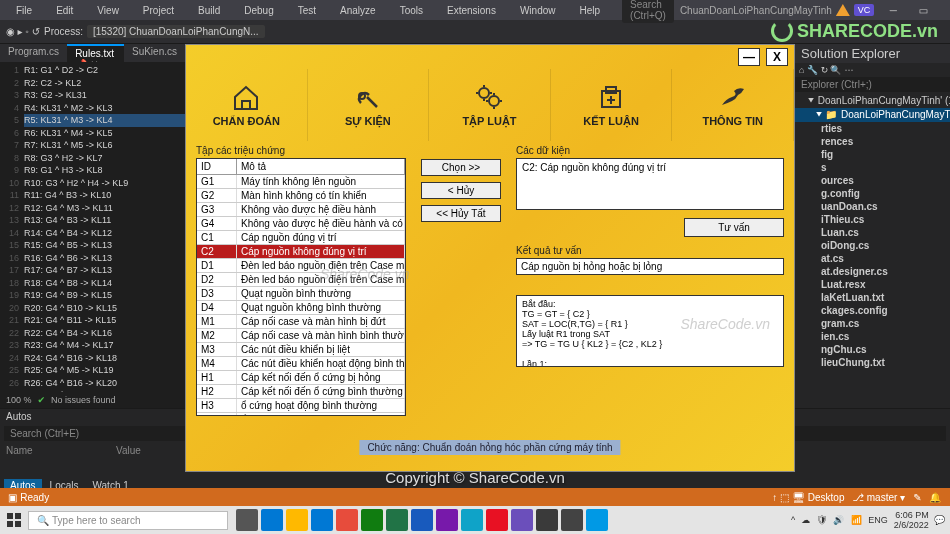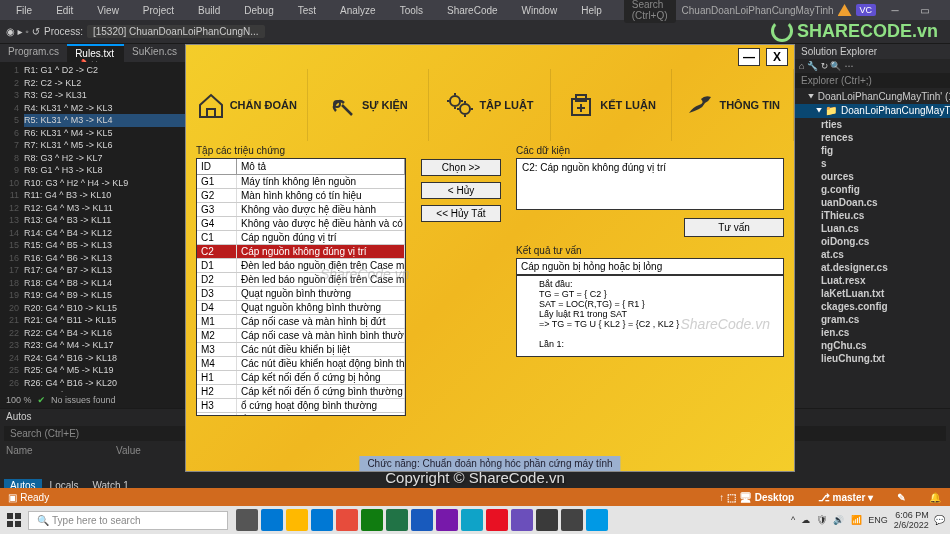--- a/index.html
+++ b/index.html
@@ -42,21 +42,21 @@
 .editor-foot { height: 16px; background: #1e1e1e; color: #aaa; font-size: 9px; padding: 1px 6px; display: flex; align-items: center; gap: 6px; }
 .editor-foot .tick { color: #4ec04e; }
 
 
 .centercol { flex: 1; position: relative; }
 .app { position: absolute; left: 0; top: 0; width: 610px; height: 428px; background: linear-gradient(135deg, #f4cd2a, #f0b820, #f4cd2a); border: 1px solid #888; }
 .app-title { height: 24px; display: flex; justify-content: flex-end; align-items: center; padding: 0 6px; gap: 6px; }
 .app-title .btn { width: 22px; height: 18px; background: #fff; border: 1px solid #333; display: flex; align-items: center; justify-content: center; font-weight: bold; cursor: pointer; color: #000; font-size: 12px; }
 
 .app-nav { display: flex; height: 72px; }
-.app-nav .item { flex: 1; display: flex; flex-direction: row; align-items: center; justify-content: center; gap: 4px; border-right: 1px solid rgba(0,0,0,0.1); cursor: pointer; }
+.app-nav .item { flex: 1; display: flex; flex-direction: column; align-items: center; justify-content: center; gap: 4px; border-right: 1px solid rgba(0,0,0,0.1); cursor: pointer; }
 .app-nav .ico { width: 30px; height: 28px; color: #333; }
 .app-nav .lbl { font-weight: bold; font-size: 11px; color: #222; }
 
 .app-body { display: flex; padding: 4px 10px; gap: 10px; height: 306px; }
 .leftpanel { width: 210px; }
 .section-lbl { font-size: 10px; color: #222; margin-bottom: 2px; }
 .symptom-grid { background: #fff; border: 1px solid #333; height: 258px; overflow: hidden; position: relative; font-size: 10px; color: #000; }
 .symptom-grid .hdr { display: flex; border-bottom: 1px solid #999; font-weight: normal; }
 .symptom-grid .hdr div { padding: 2px 4px; border-right: 1px solid #999; }
 .symptom-grid .rows { overflow-y: auto; height: 240px; }
@@ -67,47 +67,47 @@
 .symptom-grid .c2 { flex: 1; }
 
 .midbtns { width: 90px; display: flex; flex-direction: column; gap: 6px; padding-top: 14px; align-items: center; }
 .midbtns button { width: 80px; padding: 2px; font-size: 10px; background: #efefef; border: 1px solid #333; cursor: pointer; }
 
 .rightpanel { flex: 1; display: flex; flex-direction: column; }
 .fact-box { background: #fff; border: 1px solid #333; height: 52px; padding: 3px 5px; font-size: 10px; color: #000; }
 .advise-btn-row { display: flex; justify-content: flex-end; margin: 8px 0; }
 .advise-btn-row button { width: 100px; padding: 3px; background: #efefef; border: 1px solid #333; cursor: pointer; font-size: 10px; }
 .result-input { width: 100%; background: #fff; border: 1px solid #333; padding: 2px 4px; font-size: 10px; color: #000; }
-.trace-box { background: #fff; border: 1px solid #333; height: 82px; padding: 3px 22px; font-size: 9px; color: #000; overflow: auto; margin-top: 0; font-family: "Segoe UI", sans-serif; }
-
-.app-status { position: absolute; bottom: 0; left: 50%; transform: translateX(-50%); background: #9bb0d0; color: #223; padding: 2px 8px; font-size: 10px; }
+.trace-box { background: #fff; border: 1px solid #333; height: 72px; padding: 3px 5px; font-size: 9px; color: #000; overflow: auto; margin-top: 20px; font-family: "Segoe UI", sans-serif; }
+
+.app-status { position: absolute; bottom: 16px; left: 50%; transform: translateX(-50%); background: #9bb0d0; color: #223; padding: 2px 8px; font-size: 10px; }
 
 
 .rightcol { width: 155px; background: #252526; display: flex; flex-direction: column; }
-.se-hdr { background: #2d2d30; padding: 2px 6px; font-size: 10px; color: #ccc; }
+.se-hdr { background: #2d2d30; padding: 2px 6px; font-size: 13px; color: #ccc; }
 .se-search { background: #1e1e1e; padding: 2px 6px; color: #888; font-size: 10px; }
 .se-tree { flex: 1; padding: 2px 0; font-size: 10px; overflow: hidden; }
 .se-tree .node { padding: 1px 4px 1px 12px; white-space: nowrap; cursor: pointer; }
 .se-tree .node.sel { background: #094771; color: #fff; }
 .se-tree .ind1 { padding-left: 20px; }
 .se-tree .ind2 { padding-left: 26px; font-weight: bold; }
 
 
 .autos { height: 80px; background: #252526; border-top: 1px solid #1a1a1a; }
 .autos-hdr { padding: 2px 6px; font-size: 10px; }
 .autos-search { background: #1e1e1e; padding: 2px 6px; color: #888; font-size: 10px; margin: 2px 4px; }
 .autos-cols { display: flex; padding: 2px 6px; font-size: 10px; color: #888; }
 .autos-cols span:first-child { width: 110px; }
 .autos-tabs { display: flex; gap: 2px; padding: 2px 4px; position: absolute; bottom: 40px; }
 .autos-tabs span { padding: 1px 6px; font-size: 10px; cursor: pointer; }
 .autos-tabs span.on { background: #0e639c; color: #fff; }
 
 
 .statusbar { position: absolute; bottom: 28px; left: 0; right: 0; height: 18px; background: #d16a1e; color: #fff; display: flex; align-items: center; padding: 0 8px; font-size: 10px; }
-.statusbar .r { margin-left: auto; display: flex; gap: 24px; align-items: flex-end; font-weight: bold; }
+.statusbar .r { margin-left: auto; display: flex; gap: 8px; align-items: flex-end; }
 
 
 .taskbar { position: absolute; bottom: 0; left: 0; right: 0; height: 28px; background: #e4e4e4; display: flex; align-items: center; padding: 0 4px; gap: 4px; }
 .taskbar .start { width: 20px; height: 20px; display: flex; align-items: center; justify-content: center; cursor: pointer; }
 .taskbar .search { flex: 0 0 200px; background: #fff; border: 1px solid #bbb; padding: 3px 8px; color: #888; font-size: 10px; }
 .taskbar .icons { display: flex; gap: 3px; margin-left: 4px; }
 .taskbar .icons .ti { width: 22px; height: 22px; border-radius: 2px; cursor: pointer; }
 .taskbar .tray { margin-left: auto; display: flex; align-items: center; gap: 6px; font-size: 9px; color: #333; }
 .taskbar .clock { text-align: right; line-height: 10px; }
 
@@ -125,21 +125,21 @@
   <div class="menus" id="menus">
       <span>File</span>
       <span>Edit</span>
       <span>View</span>
       <span>Project</span>
       <span>Build</span>
       <span>Debug</span>
       <span>Test</span>
       <span>Analyze</span>
       <span>Tools</span>
-      <span>ShareCode</span>
+      <span>Extensions</span>
       <span>Window</span>
       <span>Help</span>
     </div>
   <div class="search-bar">Search (Ctrl+Q)</div>
   <div class="right">
     <span class="solname">ChuanDoanLoiPhanCungMayTinh</span>
     <div class="warn-tri"></div>
     <span class="vc-badge">VC</span>
     <div class="win-ctrl">
       <div>─</div>
@@ -239,21 +239,21 @@
               <div class="c1">ID</div>
               <div class="c2">Mô tả</div>
             </div>
             <div class="rows" id="symptomrows">
                 <div class="row">
                   <div class="c1">G1</div>
                   <div class="c2">Máy tính không lên nguồn</div>
                 </div>
                 <div class="row">
                   <div class="c1">G2</div>
-                  <div class="c2">Màn hình không có tín hiệu</div>
+                  <div class="c2">Màn hình không có tín khiển</div>
                 </div>
                 <div class="row">
                   <div class="c1">G3</div>
                   <div class="c2">Không vào được hệ điều hành</div>
                 </div>
                 <div class="row">
                   <div class="c1">G4</div>
                   <div class="c2">Không vào được hệ điều hành và có tiế</div>
                 </div>
                 <div class="row">

